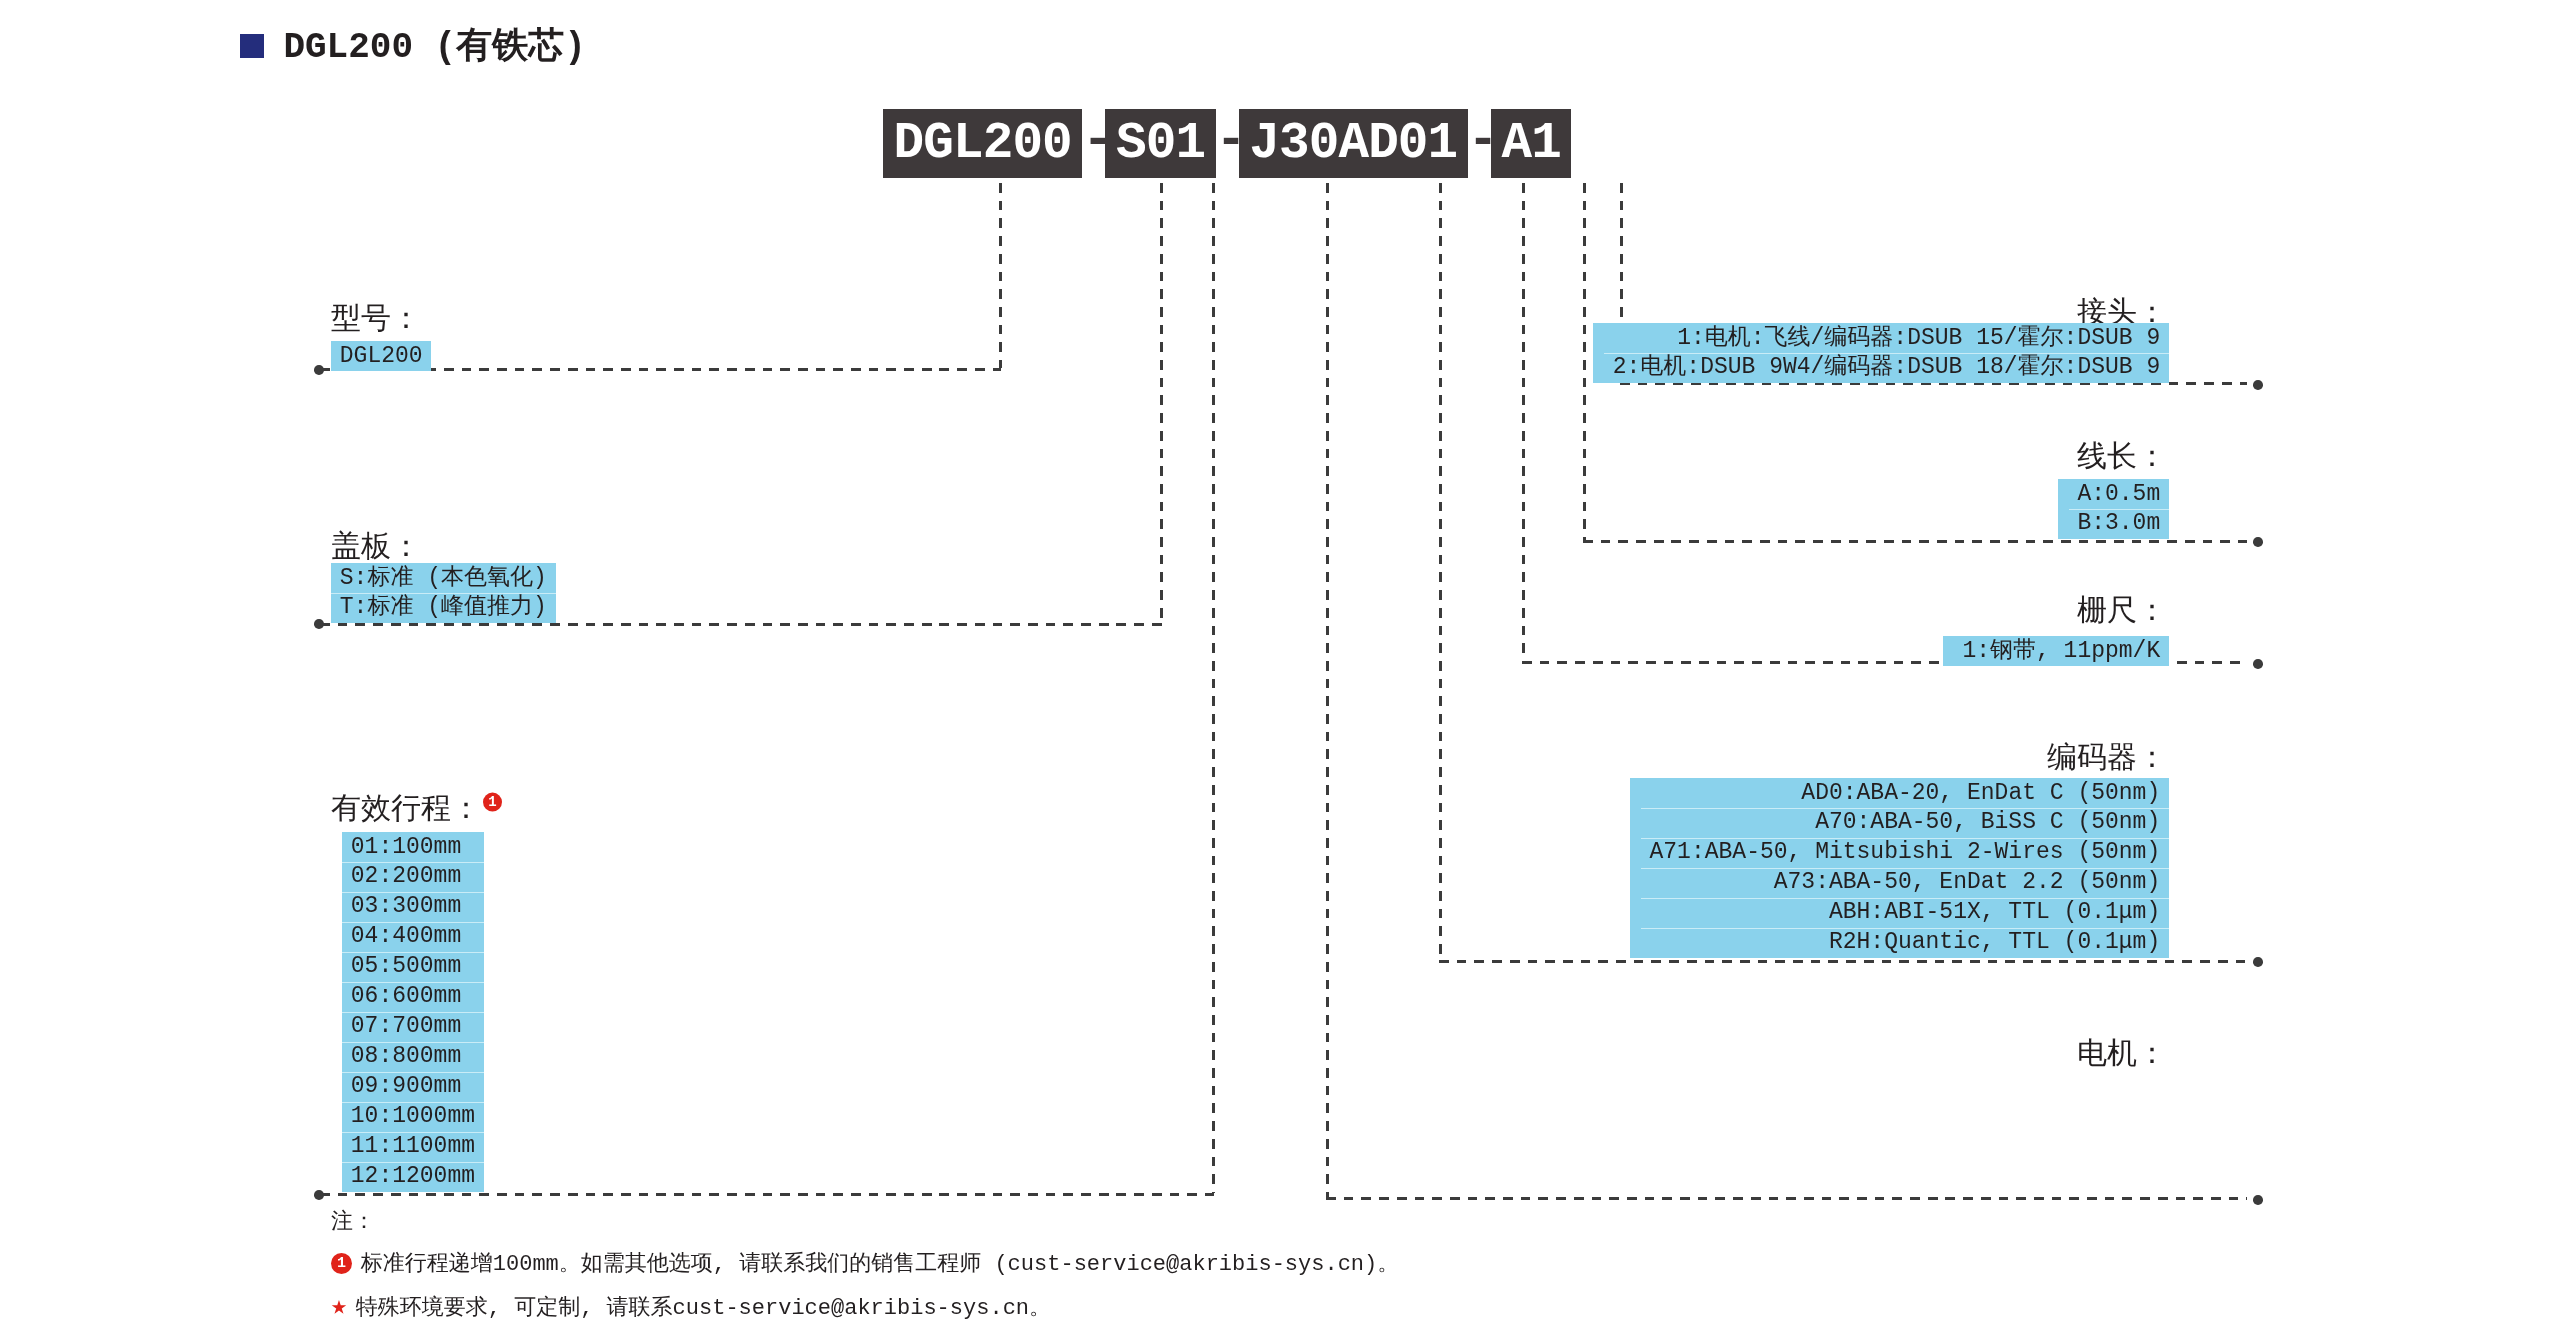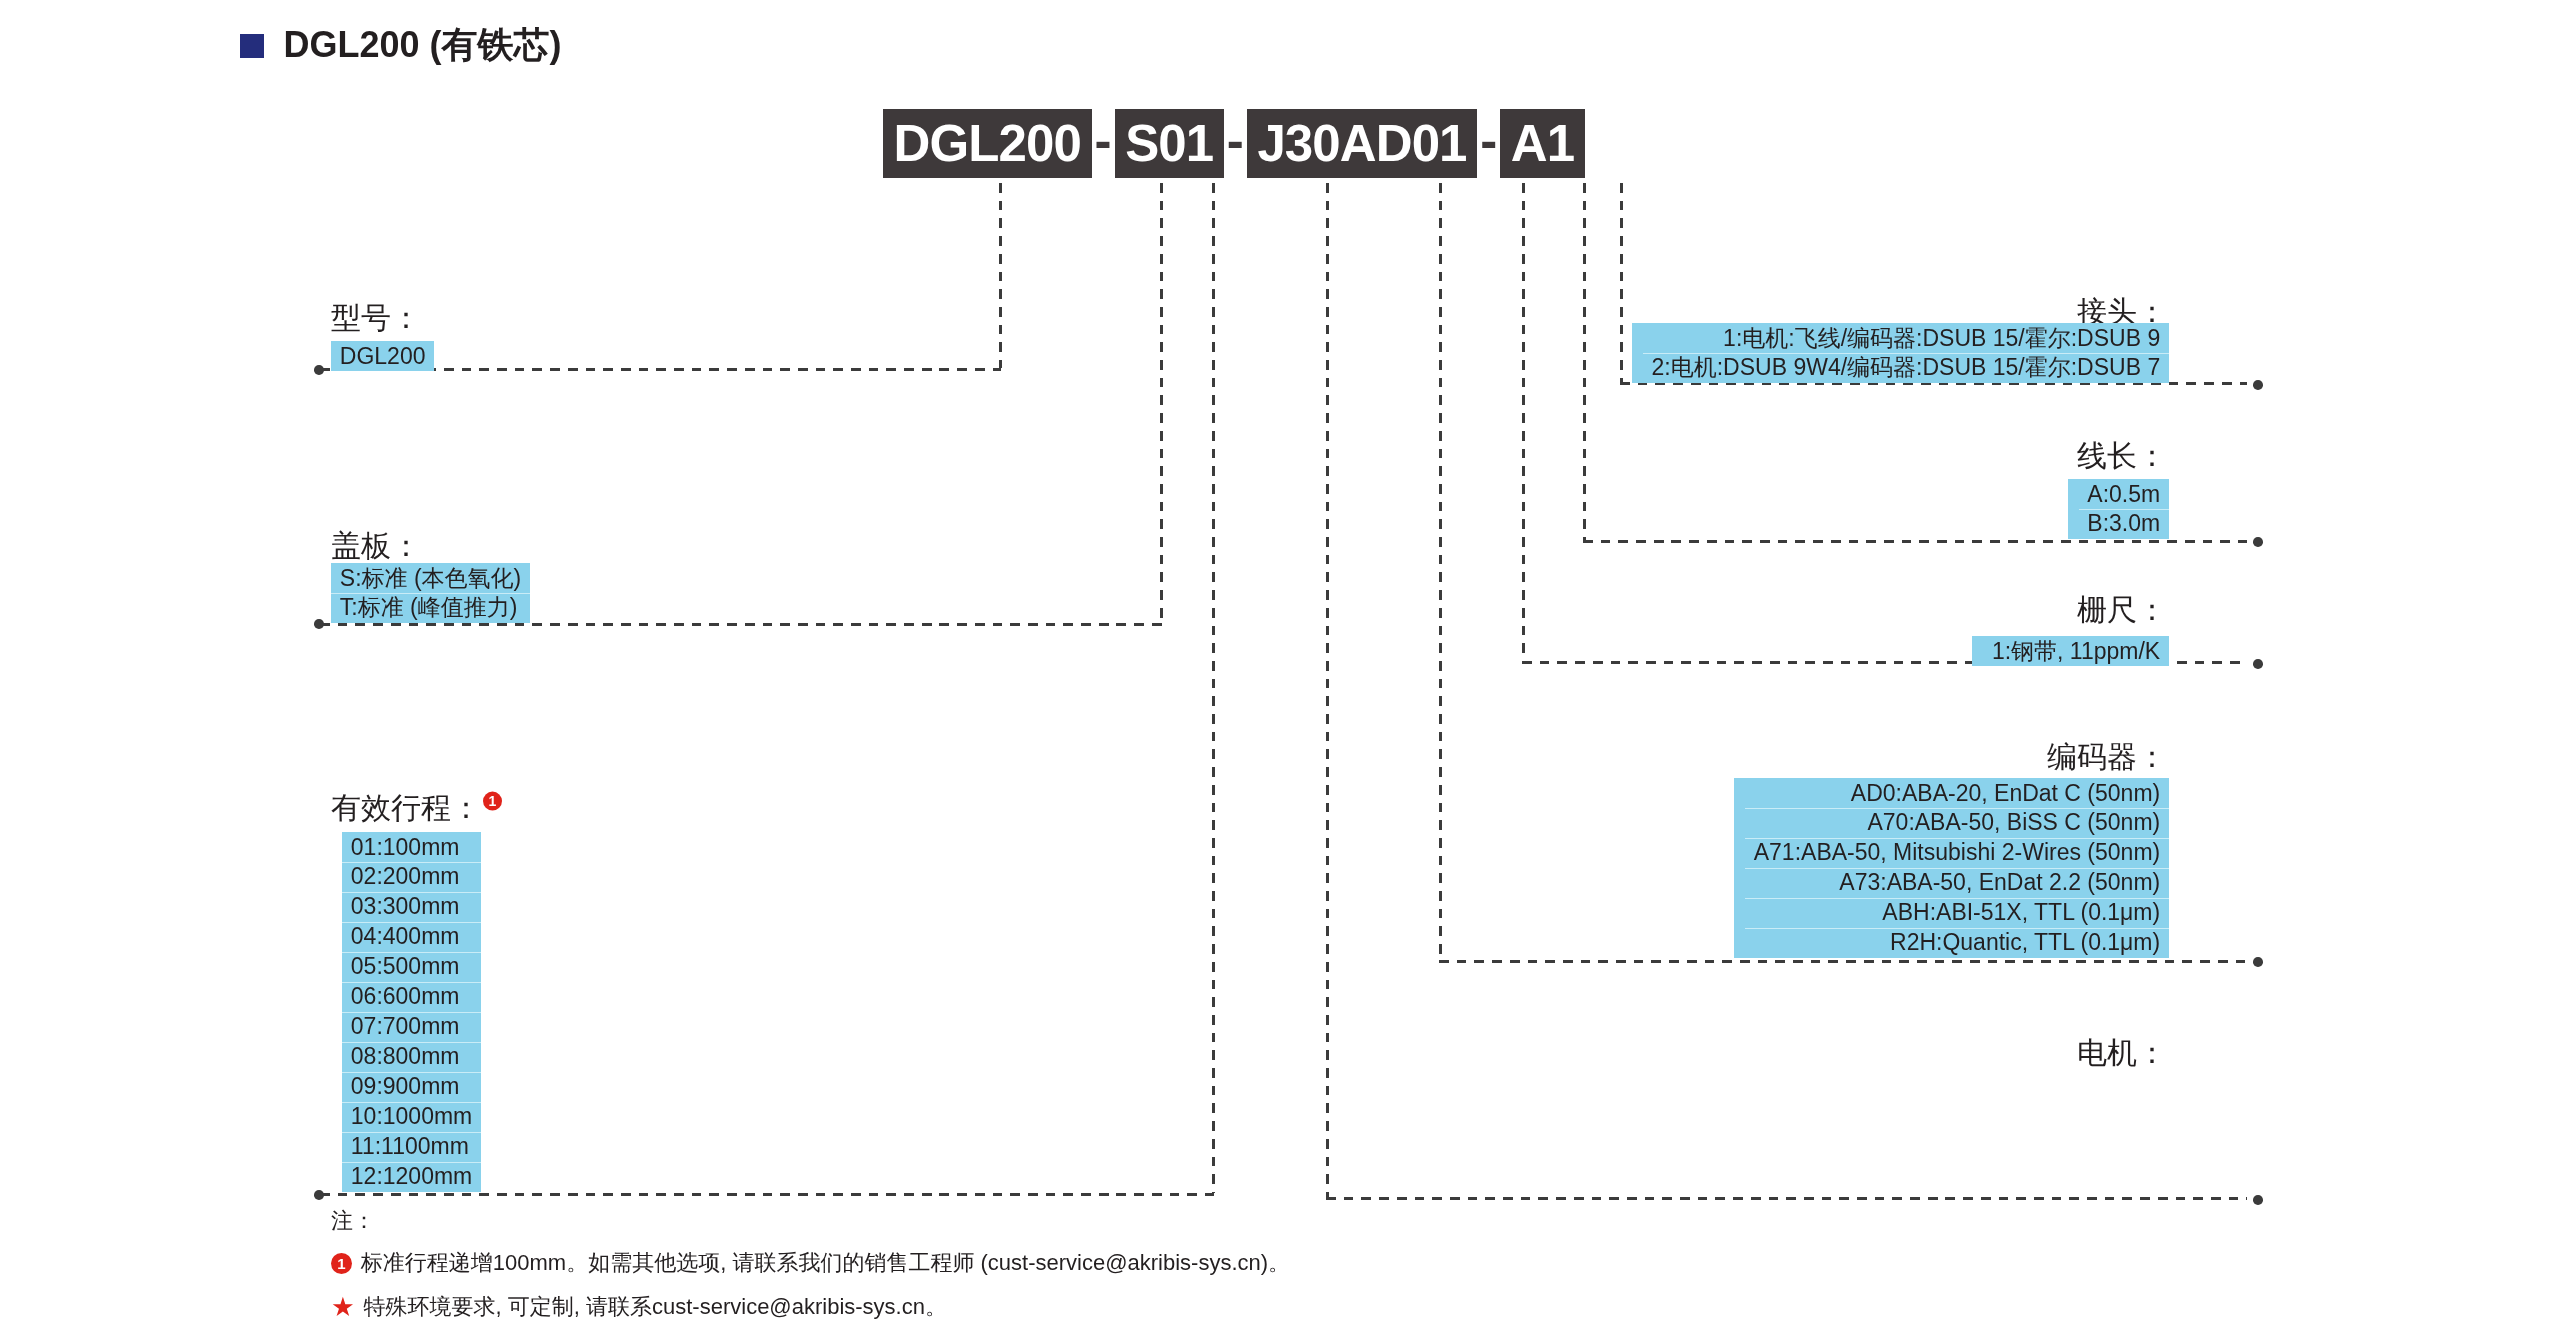--- a/index.html
+++ b/index.html
@@ -1,17 +1,17 @@
 <!DOCTYPE html>
 <html style="font-size:14px"><head>
 <meta charset="utf-8">
 <style>
   html,body{margin:0;padding:0;background:#ffffff;}
   body{font-family:"Liberation Sans","DejaVu Sans",sans-serif;color:#231f20;}
-  .canvas{position:relative;width:2500px;height:1325px;background:#ffffff;overflow:hidden;}
+  .canvas{position:relative;width:2500px;height:1325px;background:#ffffff;overflow:hidden;font-family:Liberation Mono, monospace;}
 
   
   .title-row{position:absolute;left:240px;top:21px;display:flex;align-items:center;}
   .tsq{width:24px;height:24px;background:#242d7c;margin-right:19.4px;flex:0 0 auto;}
   .title-text{font-size:36px;font-weight:700;letter-spacing:0px;white-space:nowrap;}
 
   
   .code{position:absolute;left:883px;top:109px;display:flex;align-items:stretch;height:69px;}
   .seg{background:#3e393a;color:#ffffff;font-size:51px;font-weight:600;line-height:69px;
        padding:0 10.6px;letter-spacing:-0.9px;white-space:nowrap;}
@@ -116,21 +116,21 @@
     <div class="row">08:800mm</div>
     <div class="row">09:900mm</div>
     <div class="row">10:1000mm</div>
     <div class="row">11:1100mm</div>
     <div class="row">12:1200mm</div>
   </div>
 
   <div class="label r" style="top:292px">接头：</div>
   <div class="obox r" style="top:323px">
     <div class="row">1:电机:飞线/编码器:DSUB 15/霍尔:DSUB 9</div>
-    <div class="row">2:电机:DSUB 9W4/编码器:DSUB 15/霍尔:DSUB 7</div>
+    <div class="row">2:电机:DSUB 9W4/编码器:DSUB 18/霍尔:DSUB 9</div>
   </div>
 
   <div class="label r" style="top:436px">线长：</div>
   <div class="obox r" style="top:479px">
     <div class="row">A:0.5m</div>
     <div class="row">B:3.0m</div>
   </div>
 
   <div class="label r" style="top:590px">栅尺：</div>
   <div class="obox r" style="top:636px">

